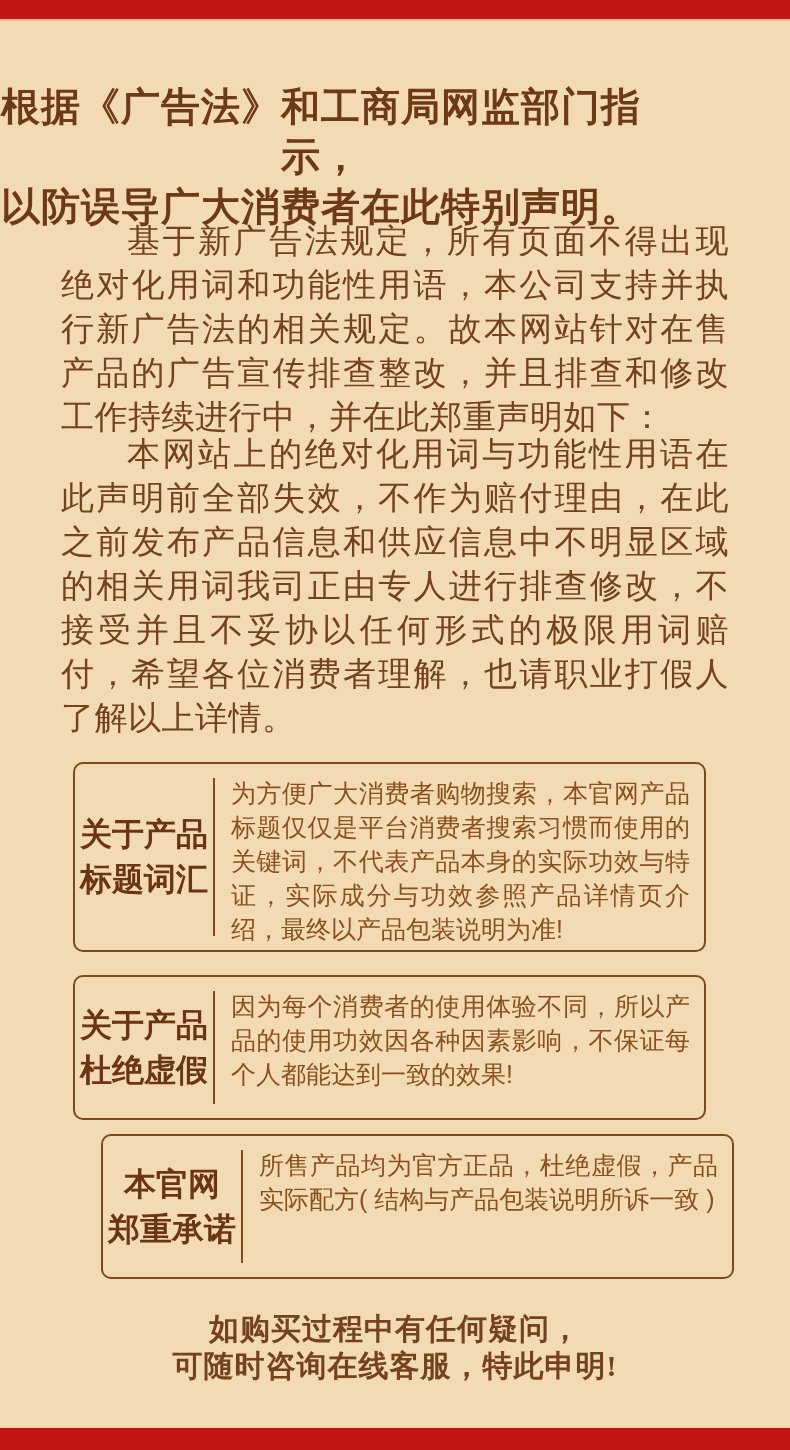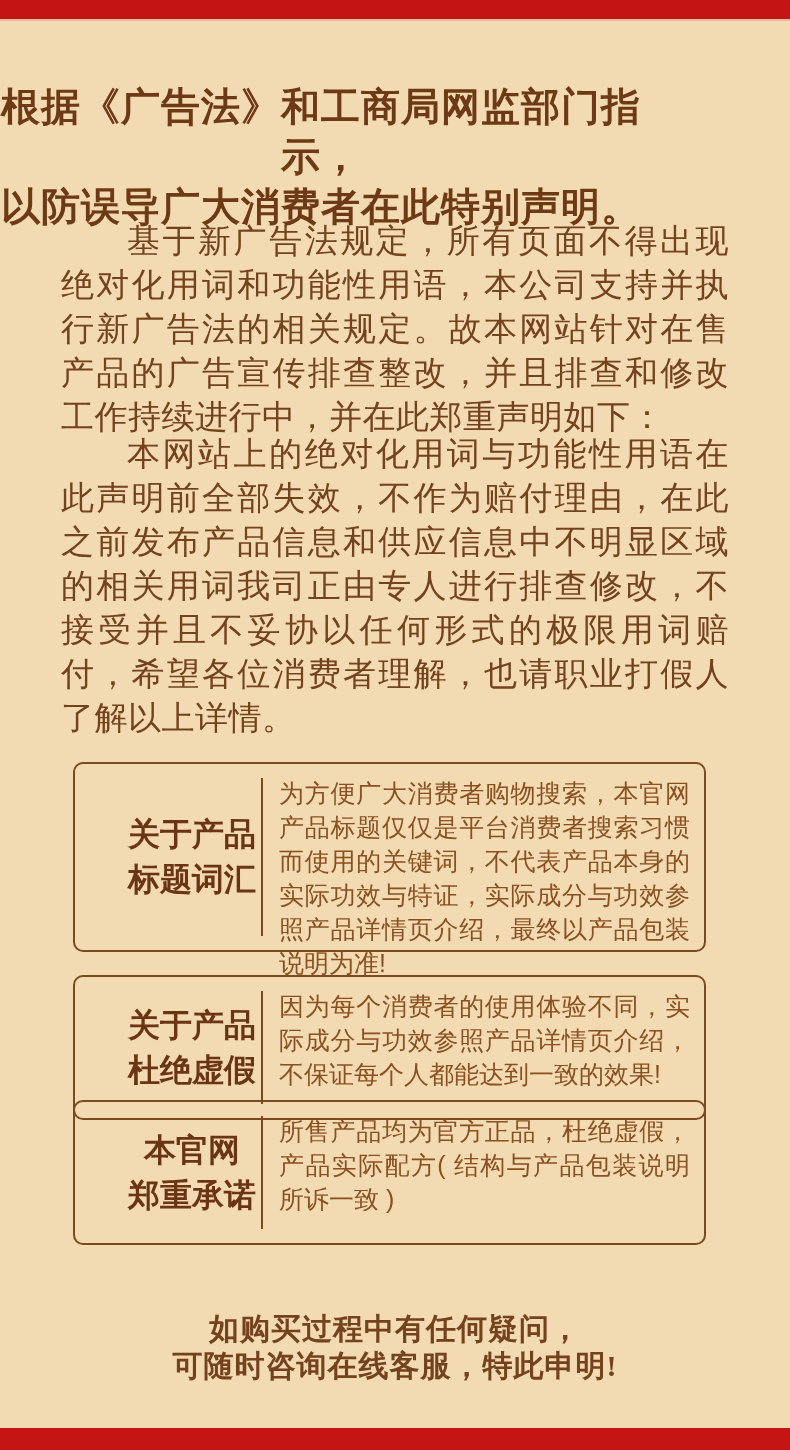--- a/index.html
+++ b/index.html
@@ -54,34 +54,33 @@
     left: 73px;
     width: 629px;
     border: 2px solid #7b4a1f;
     border-radius: 10px;
     display: flex;
     align-items: stretch;
     background: transparent;
   }
   .box-1 { top: 762px; height: 186px; }
   .box-2 { top: 975px; height: 141px; }
-  .box-3 { top: 1100px; height: 141px; }
+  .box-3 { top: 1134px; height: 141px; margin-left: 28px; }
 
   .notice-label {
     width: 138px;
     flex: 0 0 138px;
     display: flex;
     flex-direction: column;
     justify-content: center;
     text-align: center;
     color: #6b3513;
     font-weight: bold;
     font-size: 32px;
     line-height: 45px;
-    padding-left: 48px;
   }
 
   .notice-divider {
     width: 0;
     border-left: 2px solid #7b4a1f;
     margin: 14px 0;
   }
 
   .notice-text {
     flex: 1;
@@ -134,21 +133,21 @@
     </div>
   </div>
 
   <div class="notice-box box-2">
     <div class="notice-label">
       <div>关于产品</div>
       <div>杜绝虚假</div>
     </div>
     <div class="notice-divider"></div>
     <div class="notice-text">
-      <span>因为每个消费者的使用体验不同，实际成分与功效参照产品详情页介绍，不保证每个人都能达到一致的效果!</span>
+      <span>因为每个消费者的使用体验不同，所以产品的使用功效因各种因素影响，不保证每个人都能达到一致的效果!</span>
     </div>
   </div>
 
   <div class="notice-box box-3">
     <div class="notice-label">
       <div>本官网</div>
       <div>郑重承诺</div>
     </div>
     <div class="notice-divider"></div>
     <div class="notice-text">

